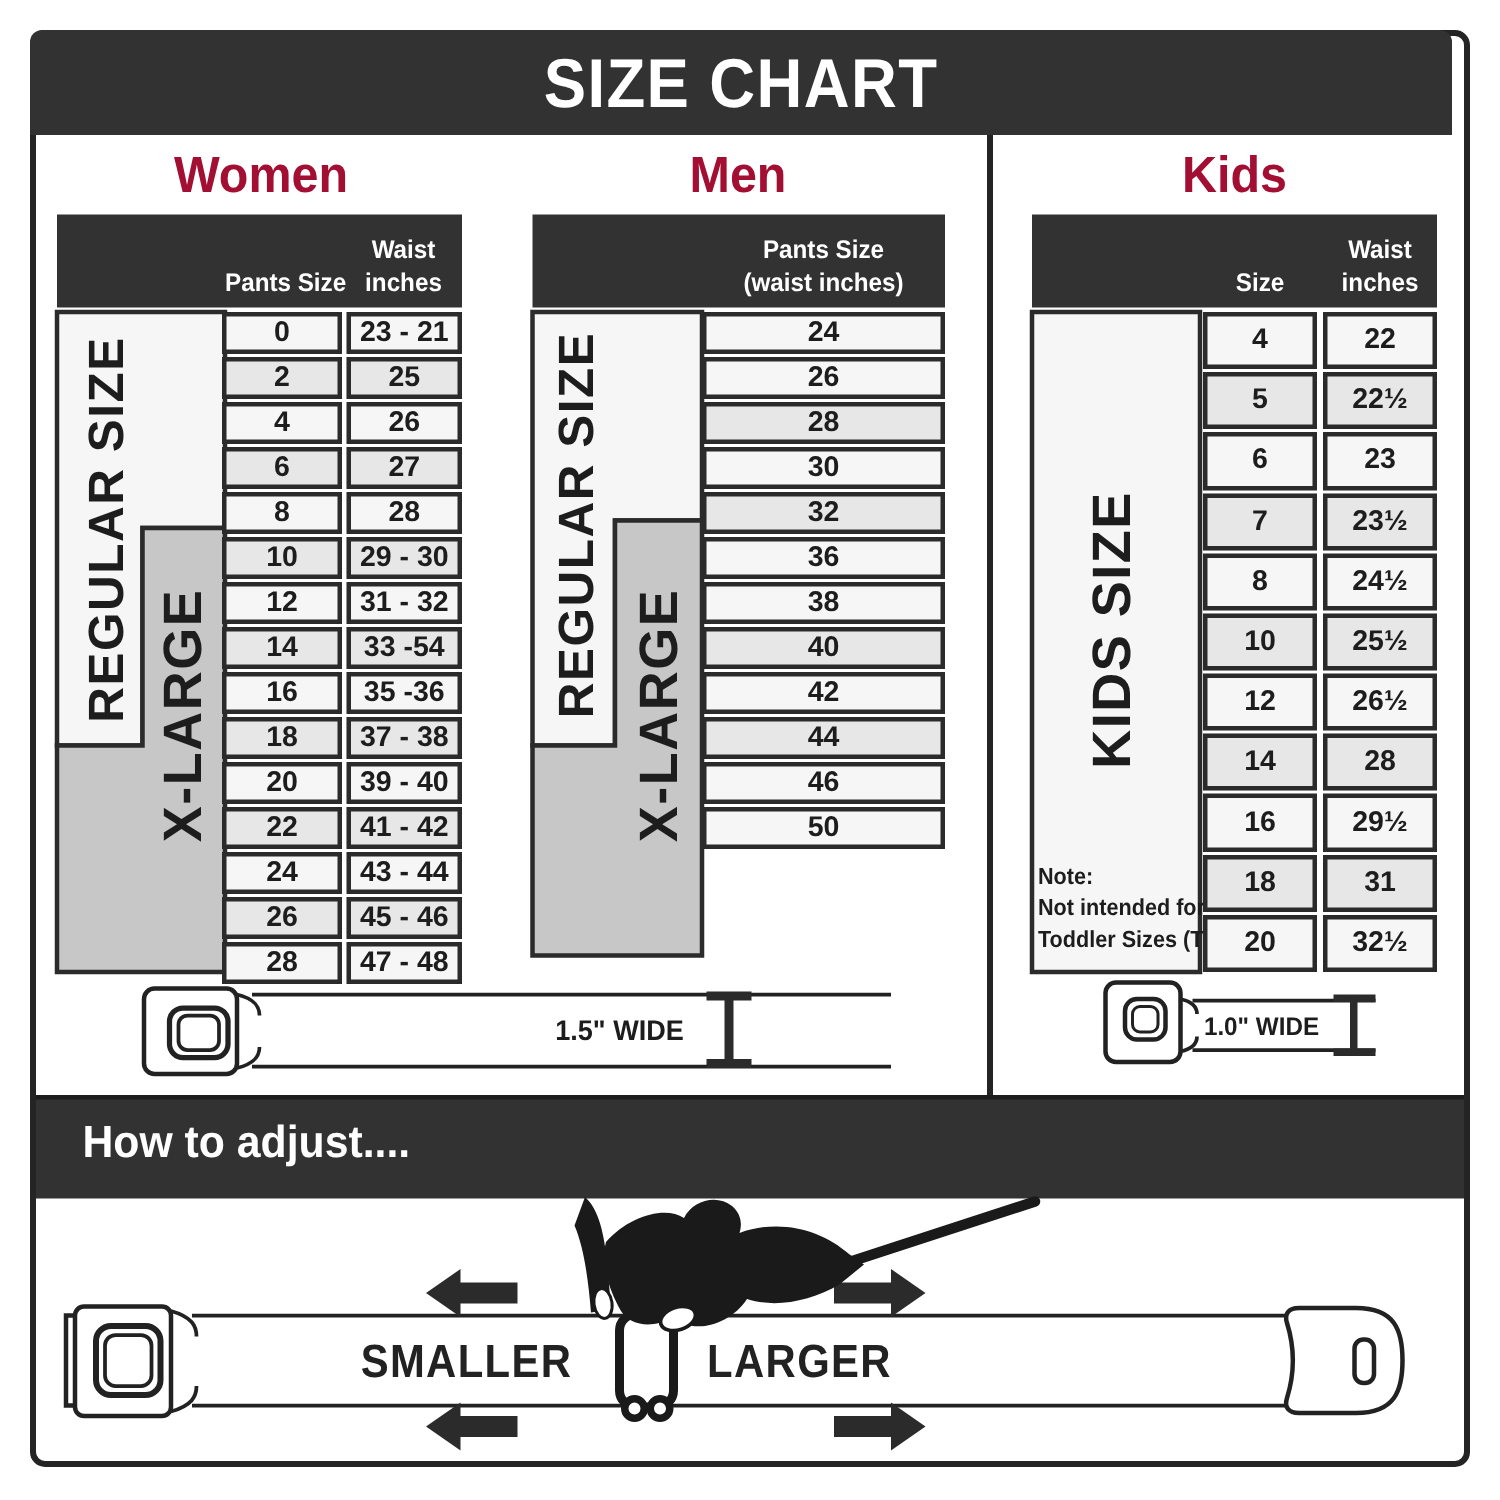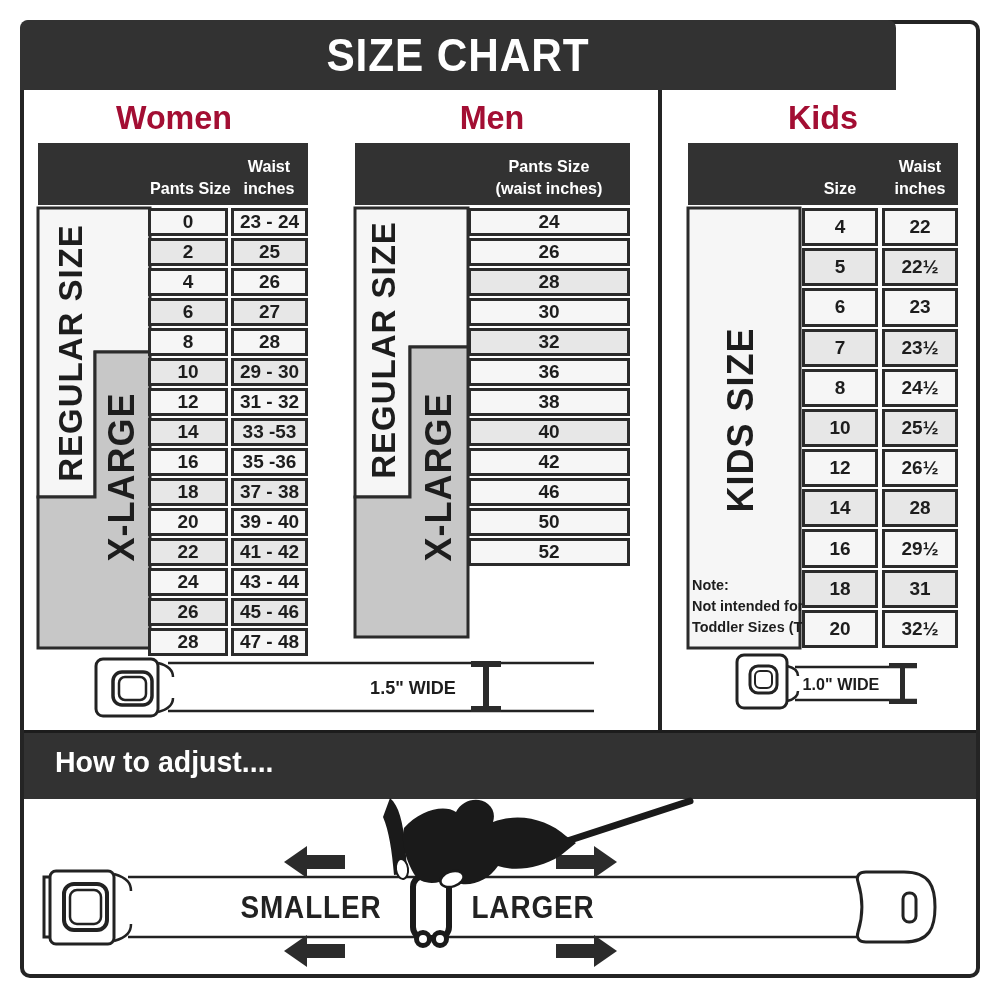--- a/index.html
+++ b/index.html
@@ -1,20 +1,20 @@
 <!DOCTYPE html>
 <html><head>
 <meta charset="utf-8">
 <style>
   html,body{margin:0;padding:0;background:#ffffff;}
   body{position:relative;width:1000px;height:1000px;font-family:"Liberation Sans",sans-serif;overflow:hidden;}
   .abs{position:absolute;}
   
   .frame{left:20px;top:20px;width:952px;height:950px;border:4px solid #242424;border-radius:10px;background:transparent;}
-  .banner{left:20px;top:20px;width:876px;height:70px;background:#323232;border-radius:8px 8px 0 0;display:flex;align-items:center;justify-content:center;}
+  .banner{left:20px;top:20px;width:948px;height:70px;background:#323232;border-radius:8px 8px 0 0;display:flex;align-items:center;justify-content:center;}
   .banner-title{color:#ffffff;font-size:46px;font-weight:bold;transform:scaleX(.92);letter-spacing:1px;white-space:nowrap;}
   .divider{left:658px;top:90px;width:4px;height:643px;background:#242424;}
   .bottom-bar{left:24px;top:730px;width:952px;height:66px;background:#323232;border-top:3px solid #1c1c1c;}
   .adjust-title{left:55px;top:745px;color:#ffffff;font-size:30px;font-weight:bold;transform:scaleX(.95);transform-origin:left;white-space:nowrap;}
   
   .sec-title{color:#a30e33;font-size:34px;font-weight:bold;transform:translateX(-50%) scaleX(.95);white-space:nowrap;top:98px;}
   
   .thead{background:#323232;top:143px;height:62px;}
   .hlabel{color:#ffffff;font-size:17px;font-weight:bold;text-align:center;line-height:22px;transform:scaleX(.95);white-space:nowrap;}
   
@@ -153,35 +153,35 @@
 <div class="abs rot" style="left:741px;top:420px;font-size:36px;">KIDS SIZE</div>
 
 <div class="abs note" style="left:692px;top:574px;">
   <div>Note:</div>
   <div>Not intended for</div>
   <div>Toddler Sizes (T)</div>
 </div>
 
 <div class="abs grid" id="women-rows" style="left:148px;top:208px;width:160px;height:440px;grid-template-columns:80px 77px;grid-template-rows:repeat(15,1fr);">
     <div class="cell">0</div>
-    <div class="cell">23 - 24</div>
+    <div class="cell">23 - 21</div>
     <div class="cell alt">2</div>
     <div class="cell alt">25</div>
     <div class="cell">4</div>
     <div class="cell">26</div>
     <div class="cell alt">6</div>
     <div class="cell alt">27</div>
     <div class="cell">8</div>
     <div class="cell">28</div>
     <div class="cell alt">10</div>
     <div class="cell alt">29 - 30</div>
     <div class="cell">12</div>
     <div class="cell">31 - 32</div>
     <div class="cell alt">14</div>
-    <div class="cell alt">33 -53</div>
+    <div class="cell alt">33 -54</div>
     <div class="cell">16</div>
     <div class="cell">35 -36</div>
     <div class="cell alt">18</div>
     <div class="cell alt">37 - 38</div>
     <div class="cell">20</div>
     <div class="cell">39 - 40</div>
     <div class="cell alt">22</div>
     <div class="cell alt">41 - 42</div>
     <div class="cell">24</div>
     <div class="cell">43 - 44</div>
@@ -193,23 +193,23 @@
 <div class="abs grid" id="men-rows" style="left:468px;top:208px;width:162px;height:429px;grid-template-columns:162px;grid-template-rows:repeat(15,1fr);">
     <div class="cell">24</div>
     <div class="cell">26</div>
     <div class="cell alt">28</div>
     <div class="cell">30</div>
     <div class="cell alt">32</div>
     <div class="cell">36</div>
     <div class="cell">38</div>
     <div class="cell alt">40</div>
     <div class="cell">42</div>
+    <div class="cell alt">44</div>
     <div class="cell">46</div>
     <div class="cell">50</div>
-    <div class="cell">52</div>
   </div>
 <div class="abs grid" id="kids-rows" style="left:802px;top:208px;width:156px;height:440px;grid-template-columns:76px 76px;grid-template-rows:repeat(11,1fr);column-gap:4px;">
     <div class="cell">4</div>
     <div class="cell">22</div>
     <div class="cell alt">5</div>
     <div class="cell alt">22½</div>
     <div class="cell">6</div>
     <div class="cell">23</div>
     <div class="cell alt">7</div>
     <div class="cell alt">23½</div>

